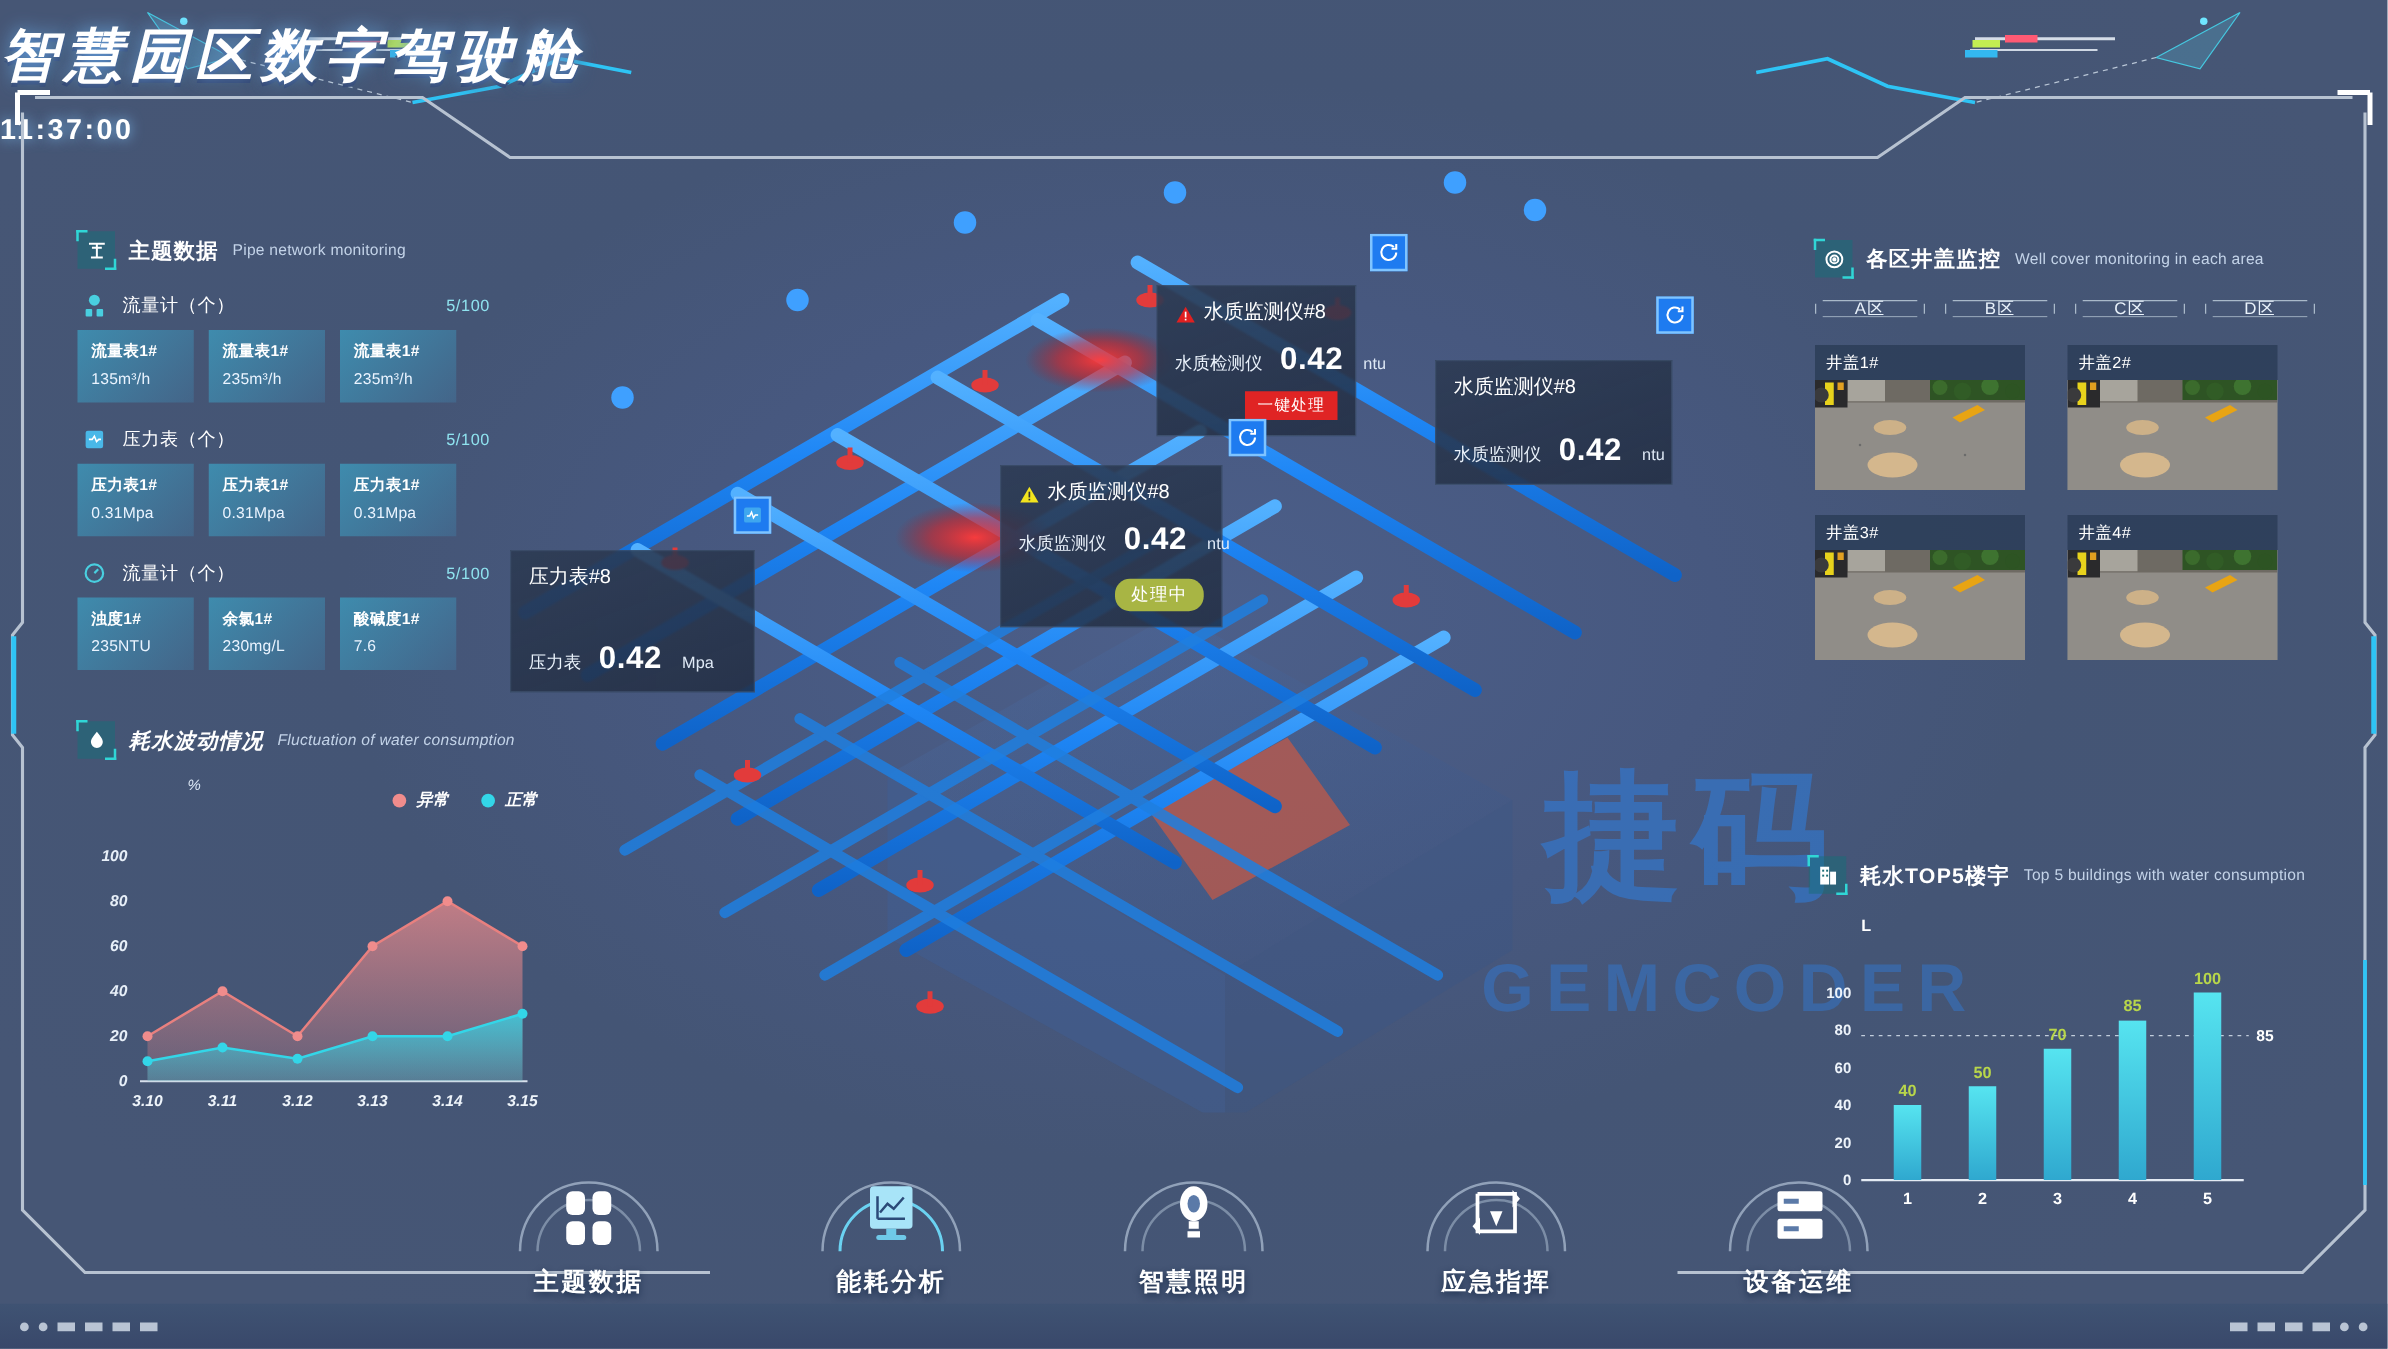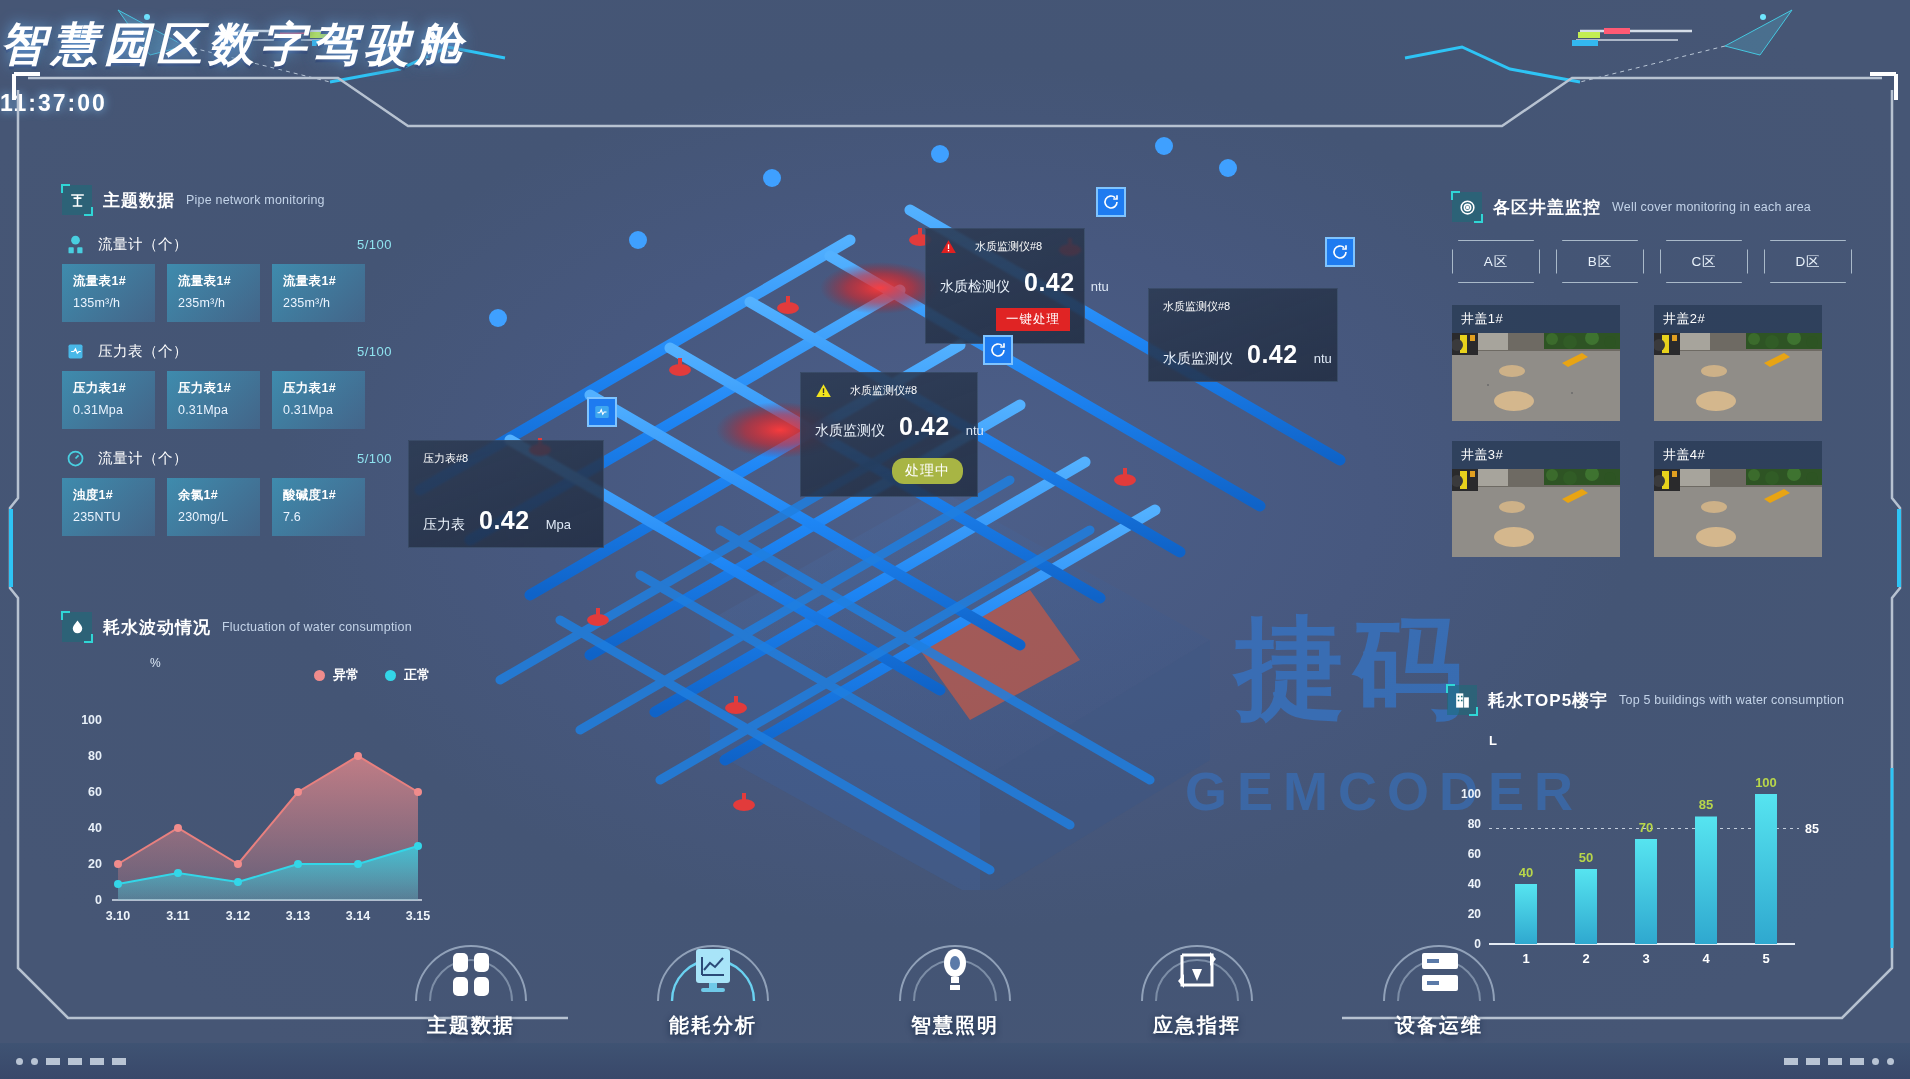--- a/index.html
+++ b/index.html
@@ -58,35 +58,35 @@
   .mg-count { margin-left:auto; font-size:13px; color:#8fe3ef; letter-spacing:.5px; }
   .cards { display:flex; gap:12px; margin-top:7px; }
   .card {
     width:93px; height:58px; padding:9px 0 0 11px;
     background:linear-gradient(135deg, rgba(60,160,195,.72) 0%, rgba(66,120,160,.45) 100%);
   }
   .card-t { font-size:12.5px; font-weight:bold; color:#ffffff; letter-spacing:.3px; }
   .card-v { font-size:12.5px; color:#eaf4ff; margin-top:6px; letter-spacing:.2px; }
 
   
-  .lchart-wrap { position:absolute; left:62px; top:612px; width:420px; }
+  .lchart-wrap { position:absolute; left:62px; top:577px; width:420px;font-style:italic; }
   .legend { position:absolute; right:52px; top:54px; display:flex; gap:26px; align-items:center; }
   .lg { display:flex; align-items:center; gap:8px; font-size:13px; color:#fff; }
   .dot { width:11px; height:11px; border-radius:50%; }
   .axis-unit { position:absolute; left:88px; top:44px; font-size:12px; color:#dbe7f5; }
 
   
   .pop {
     position:absolute;
     background:linear-gradient(160deg, rgba(44,58,82,.88), rgba(33,44,64,.82));
     border:1px solid rgba(125,165,210,.18);
     padding:10px 14px 12px 14px;
     backdrop-filter:blur(1px);
   }
-  .pop-title { display:flex; align-items:flex-start; gap:18px; font-size:11px; color:#ffffff; white-space:nowrap; }
+  .pop-title { display:flex; align-items:flex-end; gap:6px; font-size:16px; color:#ffffff; white-space:nowrap; }
   .pop-row { display:flex; align-items:baseline; gap:14px; margin-top:13px; white-space:nowrap; }
   .pop-name { font-size:14px; color:#eaf2fb; }
   .pop-val { font-size:25px; font-weight:bold; color:#ffffff; letter-spacing:.5px; }
   .pop-unit { font-size:13px; color:#dfe9f6; font-weight:normal; margin-left:2px; }
   .btn-red {
     display:inline-block; margin-top:11px; padding:3px 10px;
     background:#e02424; color:#fff; font-size:12.5px; letter-spacing:1px;
   }
   .btn-olive {
     display:inline-block; margin-top:17px; padding:4px 13px;
@@ -94,21 +94,21 @@
   }
   .pop-badge {
     position:absolute; width:30px; height:30px; background:#1e7bf0;
     border:2px solid #7fc4ff; display:flex; align-items:center; justify-content:center;
   }
   .pop-badge svg { width:18px; height:18px; }
 
   
   .area-tabs { display:flex; gap:16px; margin-top:18px; }
   .area-tab {
-    width:94px; height:43px; position:relative;
+    width:94px; height:14px; position:relative;
     display:flex; align-items:center; justify-content:center;
     font-size:13.5px; color:#e9f2fb; letter-spacing:1px;
   }
   .area-tab span.bgline { position:absolute; inset:0; border:1px solid #a9b9c9; clip-path:polygon(0 22%,7% 22%,7% 0,93% 0,93% 22%,100% 22%,100% 78%,93% 78%,93% 100%,7% 100%,7% 78%,0 78%); }
 
   .cam-grid { display:grid; grid-template-columns:1fr 1fr; gap:20px 4px; margin-top:22px; }
   .cam { width:168px; }
   .cam-hd {
     background:rgba(46,63,90,.92); font-size:13px; color:#ffffff;
     padding:5px 0 5px 9px; letter-spacing:.4px;

